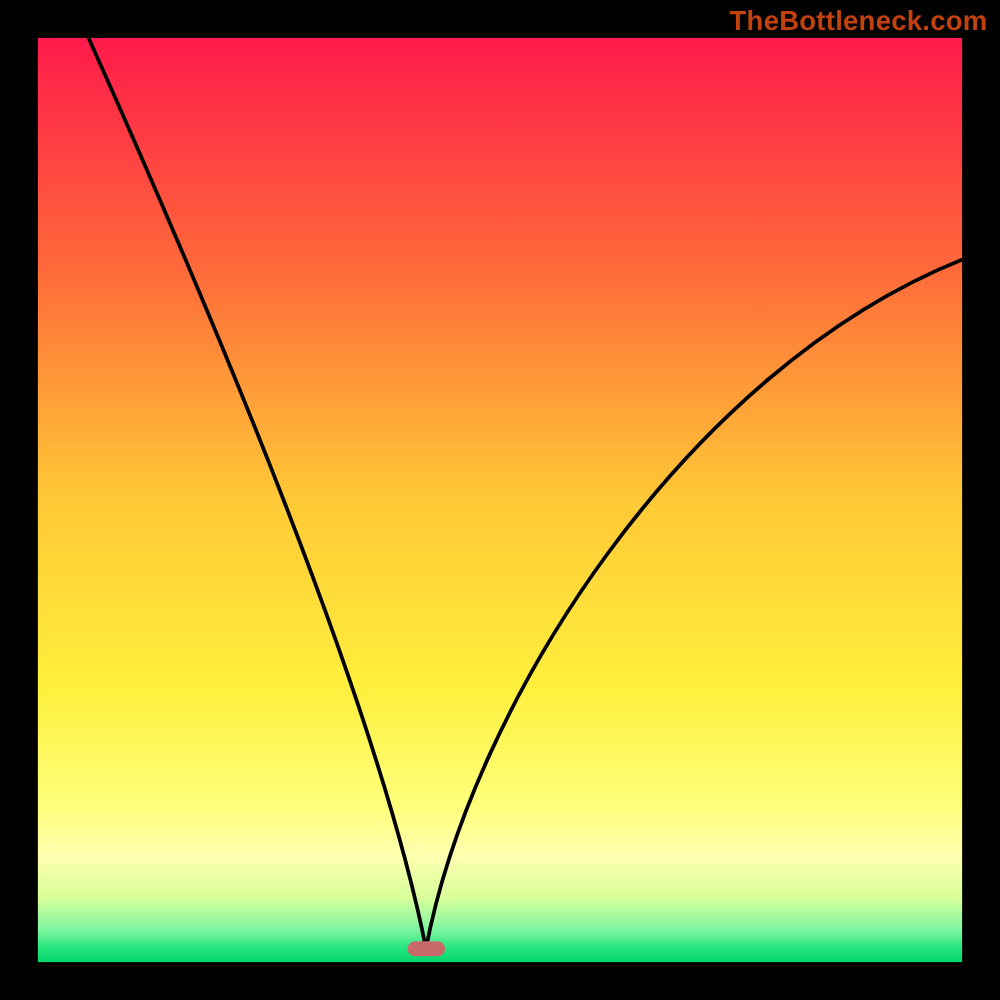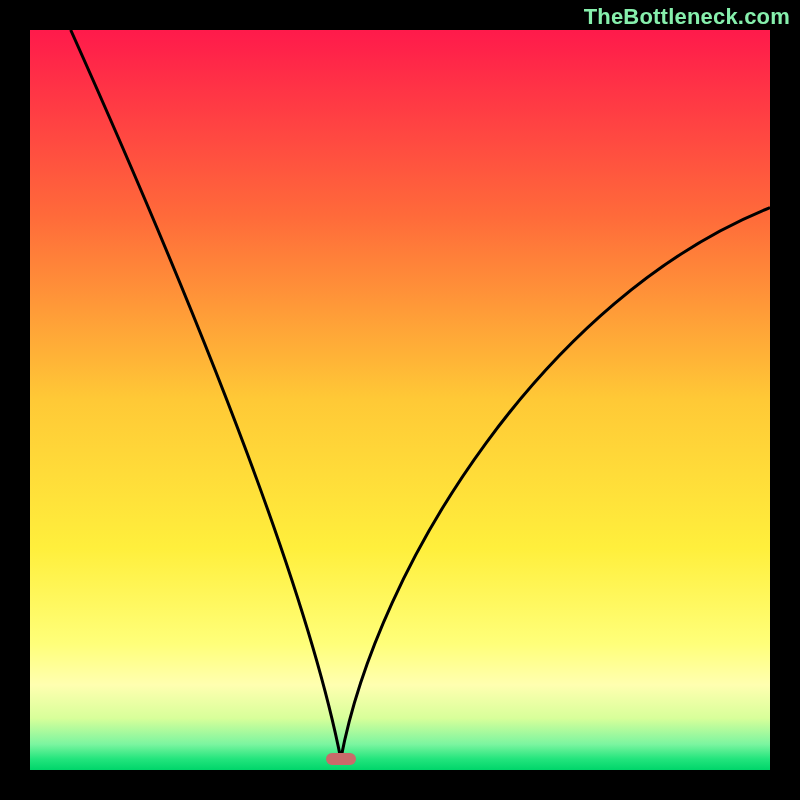--- a/index.html
+++ b/index.html
@@ -47,21 +47,21 @@
     border-radius: 6px;
     transform: translate(-50%, -50%);
   }
   .watermark {
     position: absolute;
     top: 4px;
     right: 10px;
     font-family: Arial, Helvetica, sans-serif;
     font-size: 22px;
     font-weight: bold;
-    color: #86efac;
+    color: #c2410c;
     letter-spacing: 0.2px;
   }
 </style>
 </head>
 <body>
 
 <div class="frame">
   <div class="watermark">TheBottleneck.com</div>
 
   <div class="plot">

